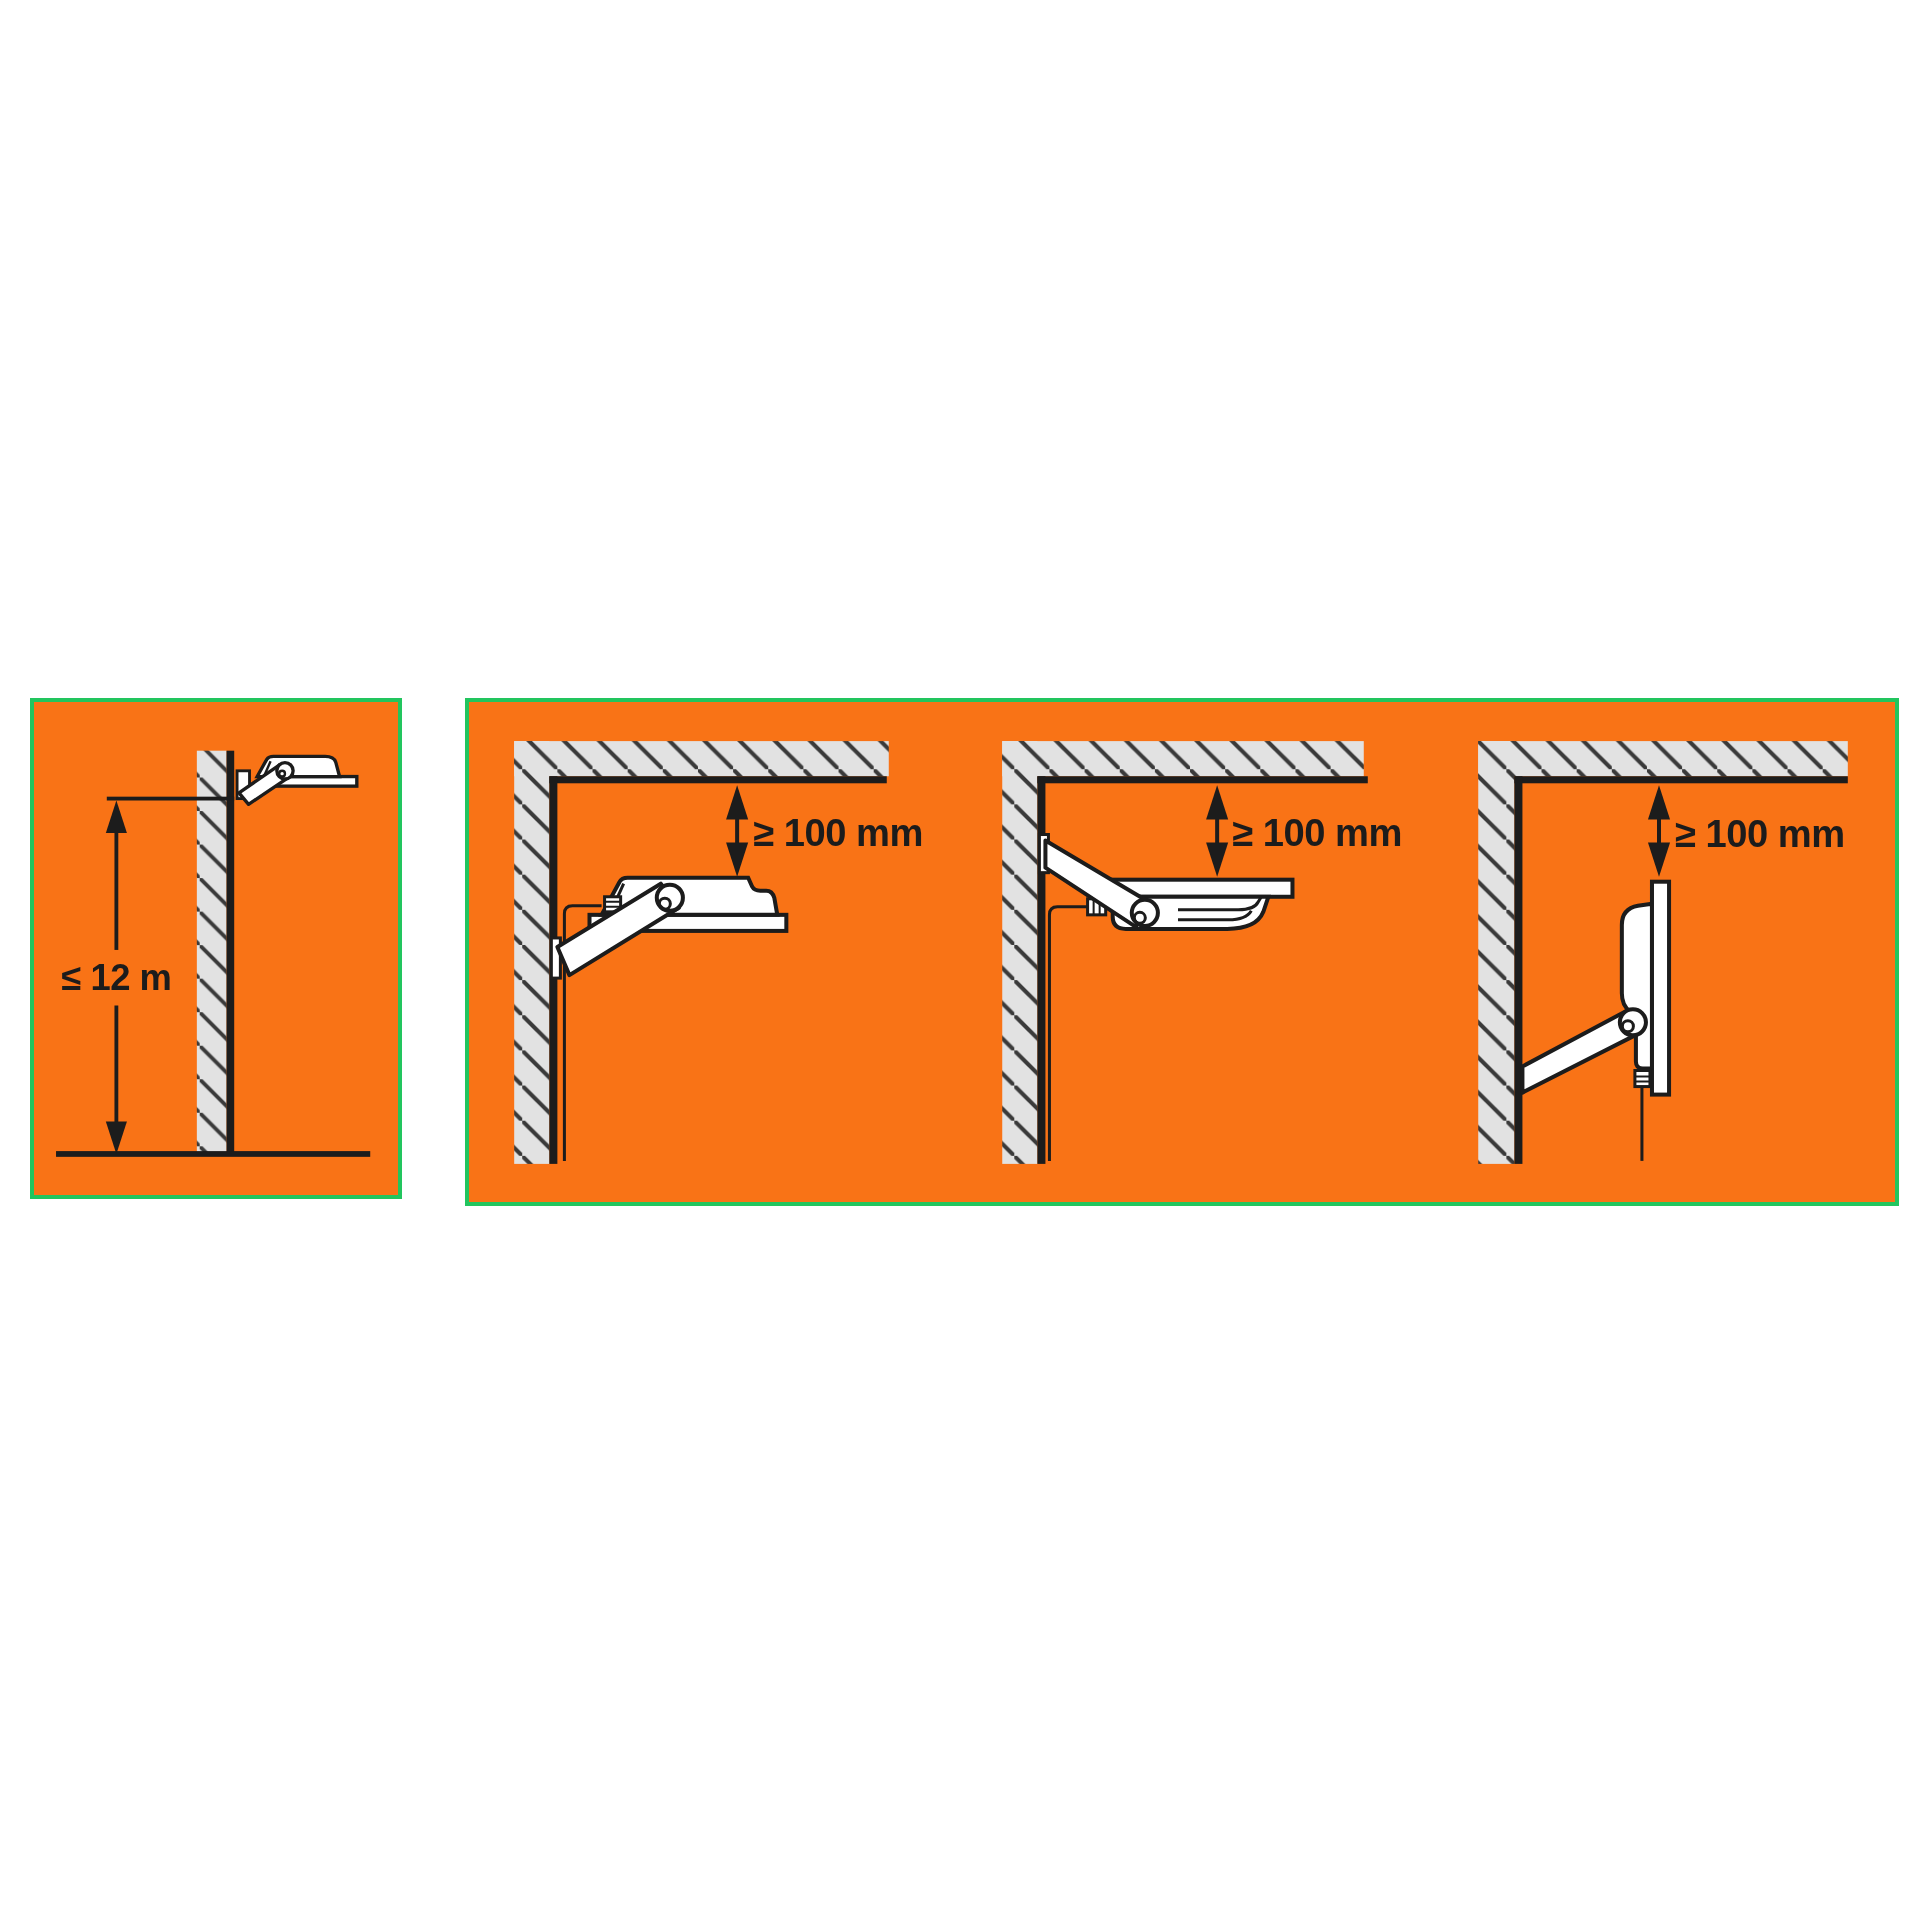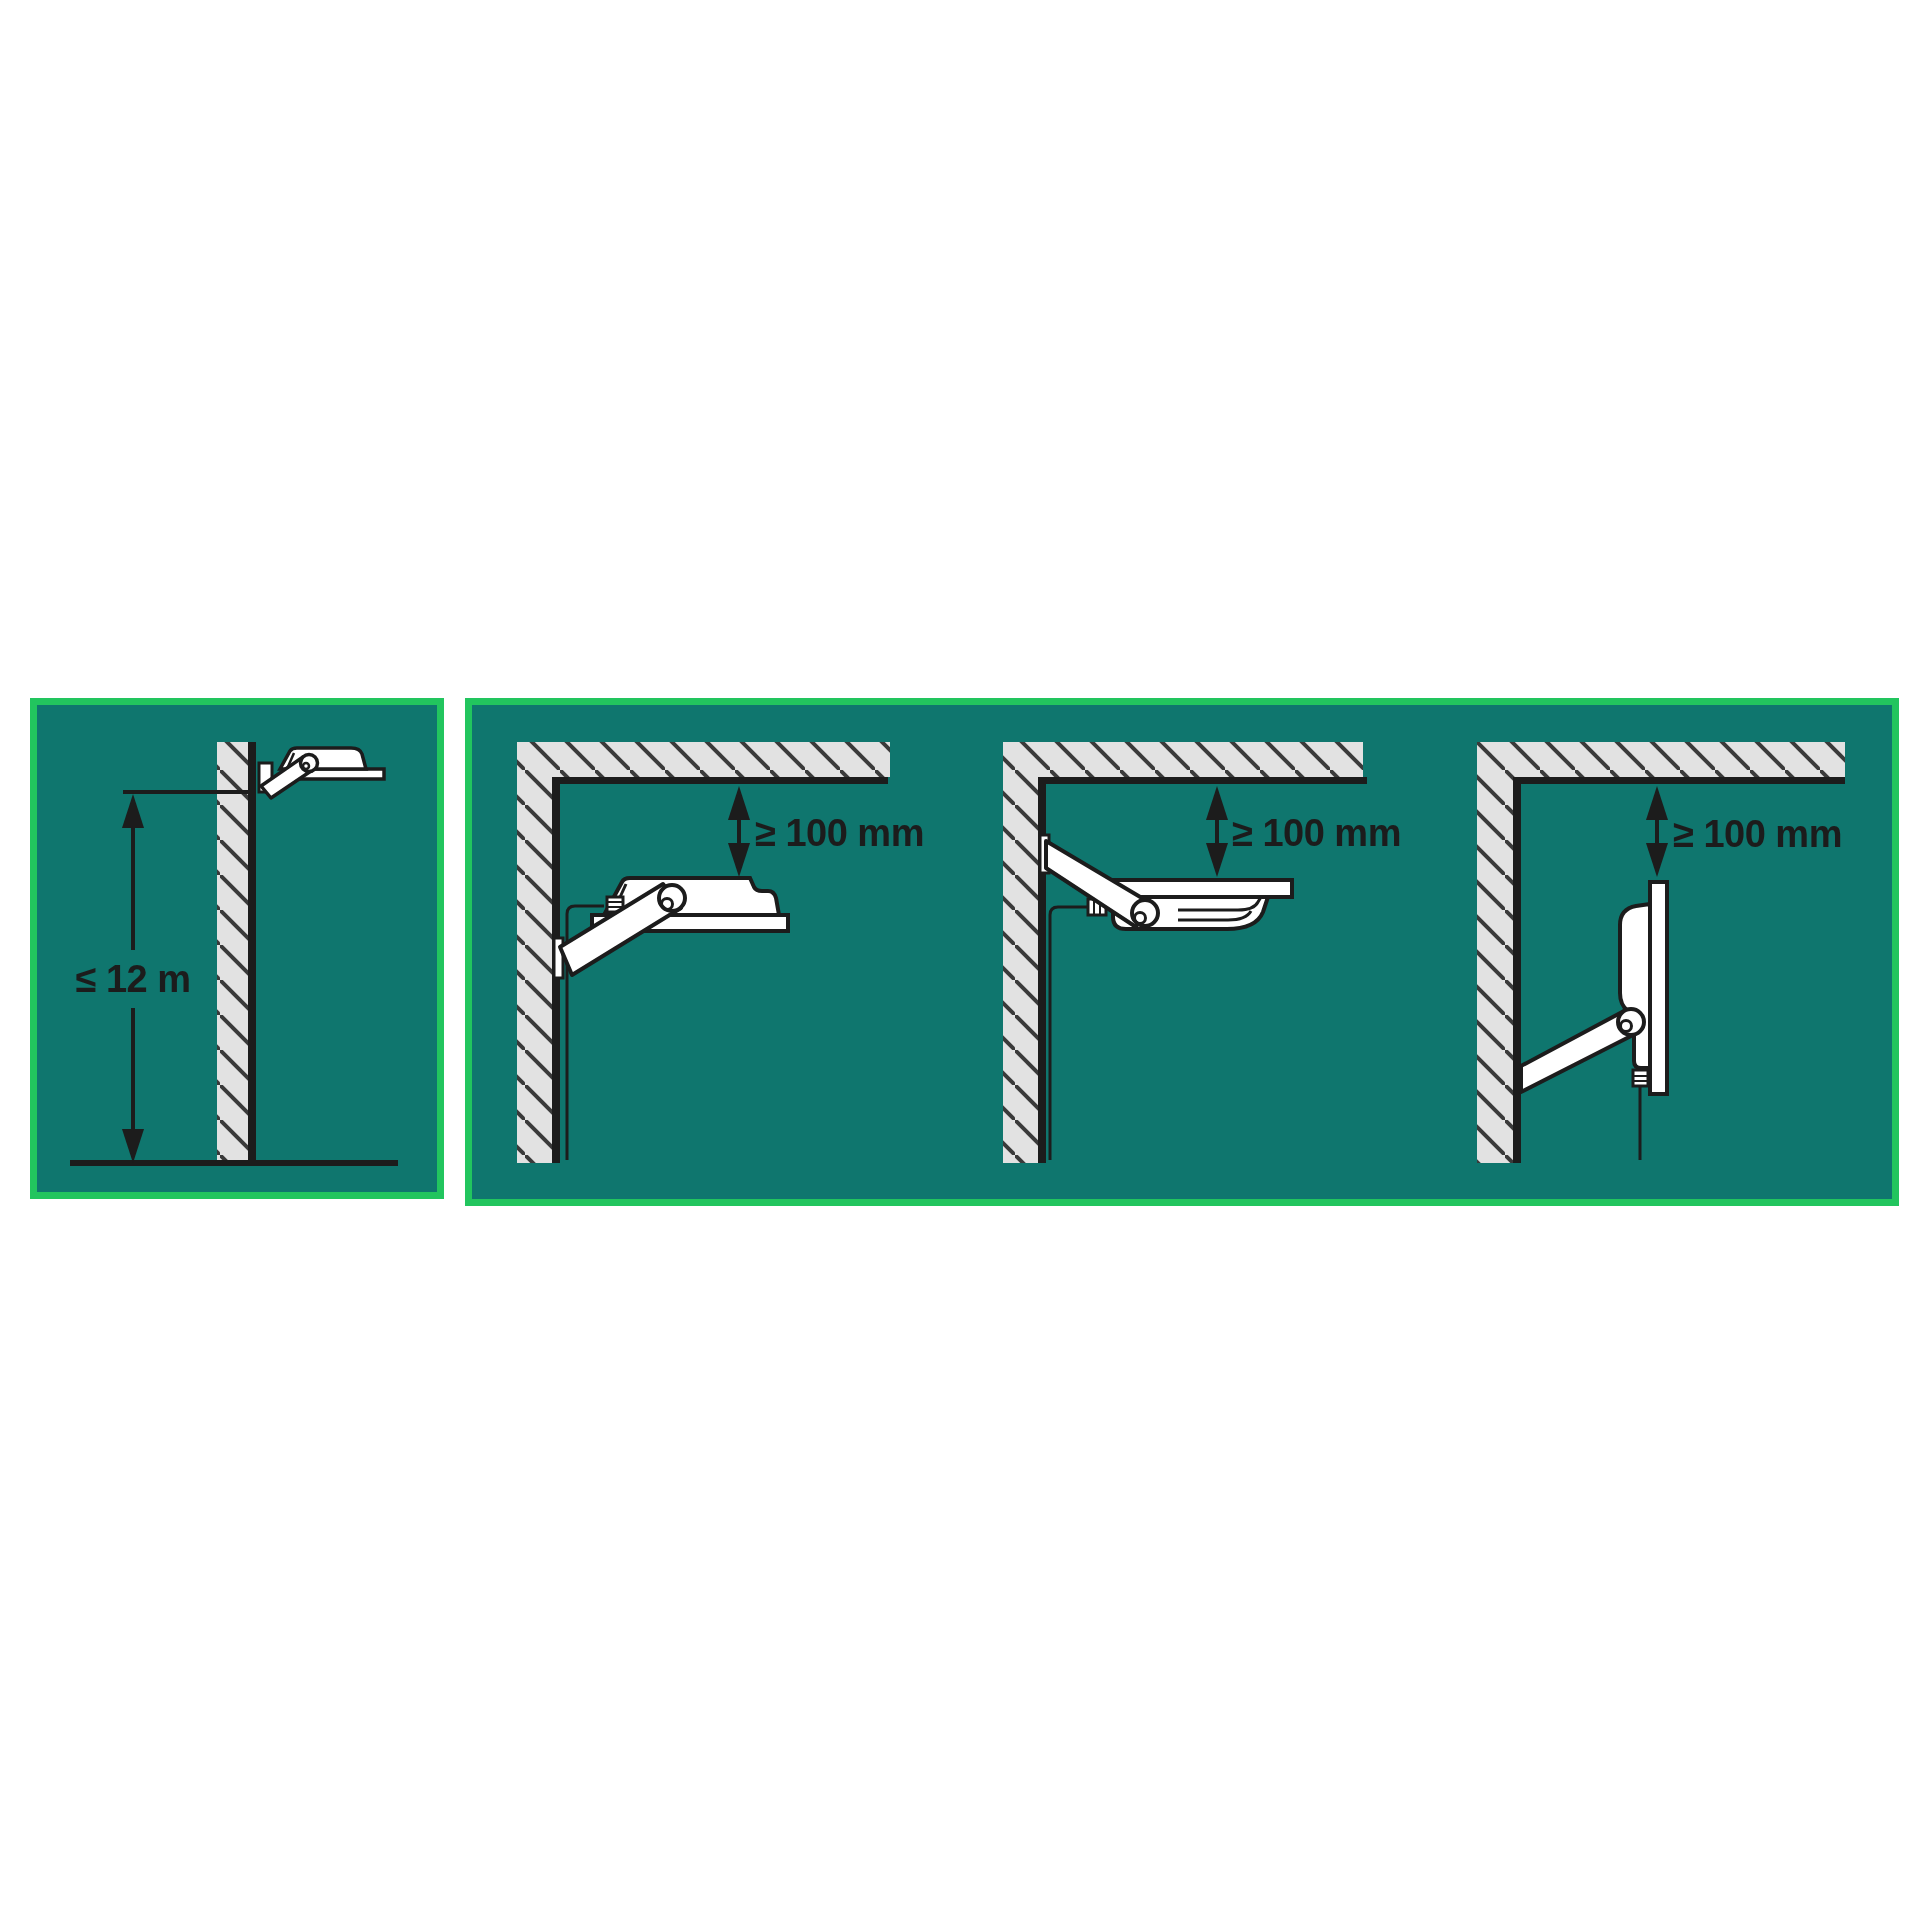--- a/index.html
+++ b/index.html
@@ -1,18 +1,18 @@
 <!DOCTYPE html>
 <html><head>
 <meta charset="utf-8">
 <style>
   html,body{margin:0;padding:0;background:#ffffff;}
   body{width:1920px;height:1920px;position:relative;font-family:"Liberation Sans",sans-serif;}
-  .panel{position:absolute;border:7px solid #22c55e;background:#0f766e;box-sizing:border-box;}
-  #left-panel{left:30px;top:698px;width:414px;height:501px;}
+  .panel{position:absolute;border:4px solid #22c55e;background:#f97316;box-sizing:border-box;}
+  #left-panel{left:30px;top:698px;width:372px;height:501px;}
   #right-panel{left:465px;top:698px;width:1434px;height:508px;}
   .panel svg{position:absolute;left:0;top:0;width:100%;height:100%;display:block;}
   text.dim-label{font-family:"Liberation Sans",sans-serif;font-weight:bold;font-size:38px;
     letter-spacing:-0.5px;fill:#1c1c1c;}
   .ln{stroke:#1c1c1c;fill:none;}
   .fill-white{fill:#ffffff;stroke:#1c1c1c;}
   .solid{fill:#1c1c1c;stroke:none;}
 </style>
 </head>
 <body>

